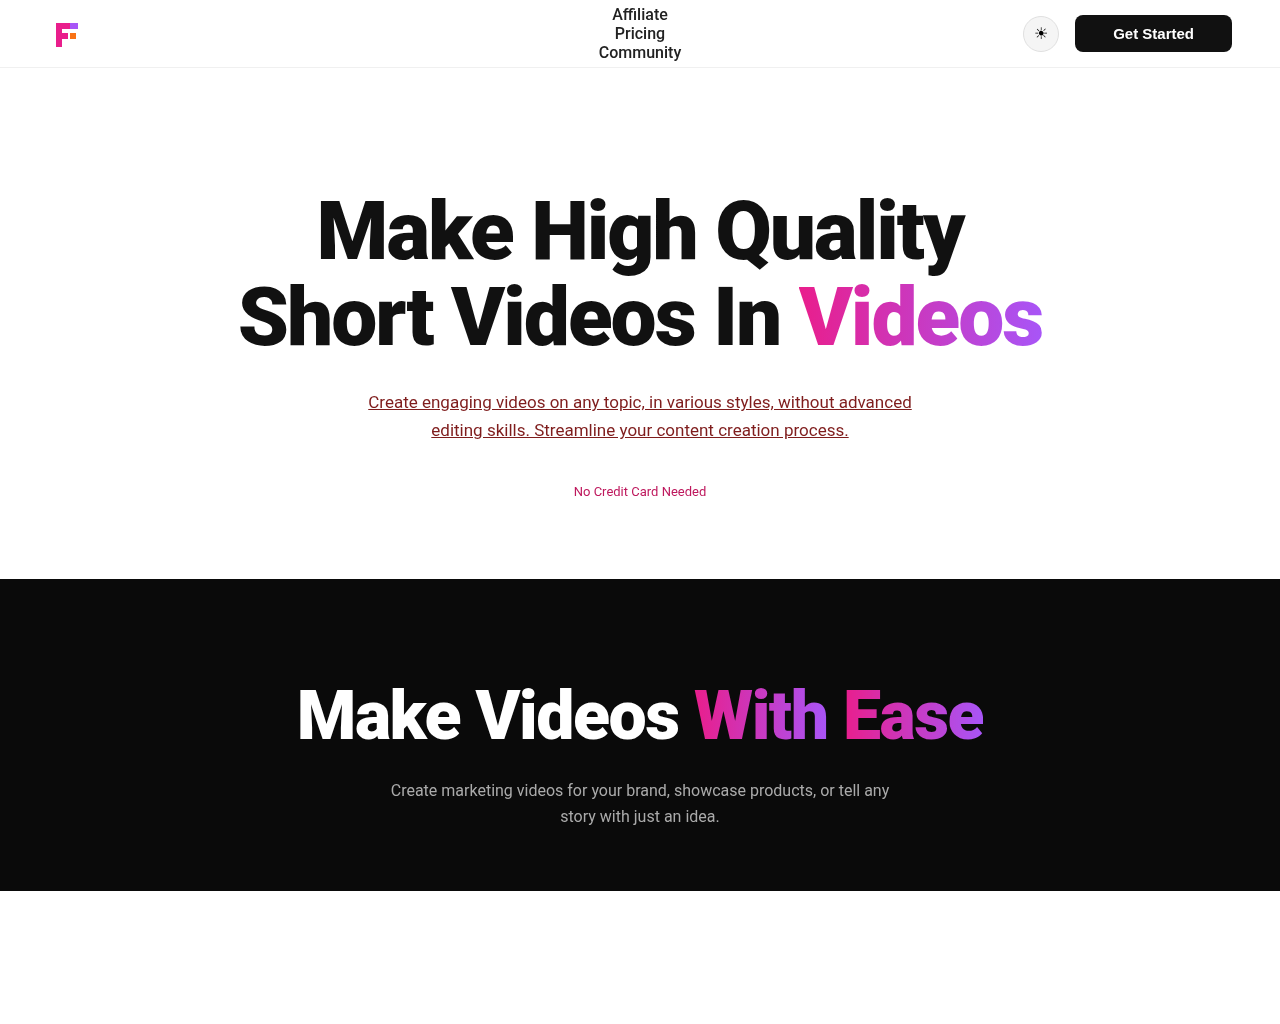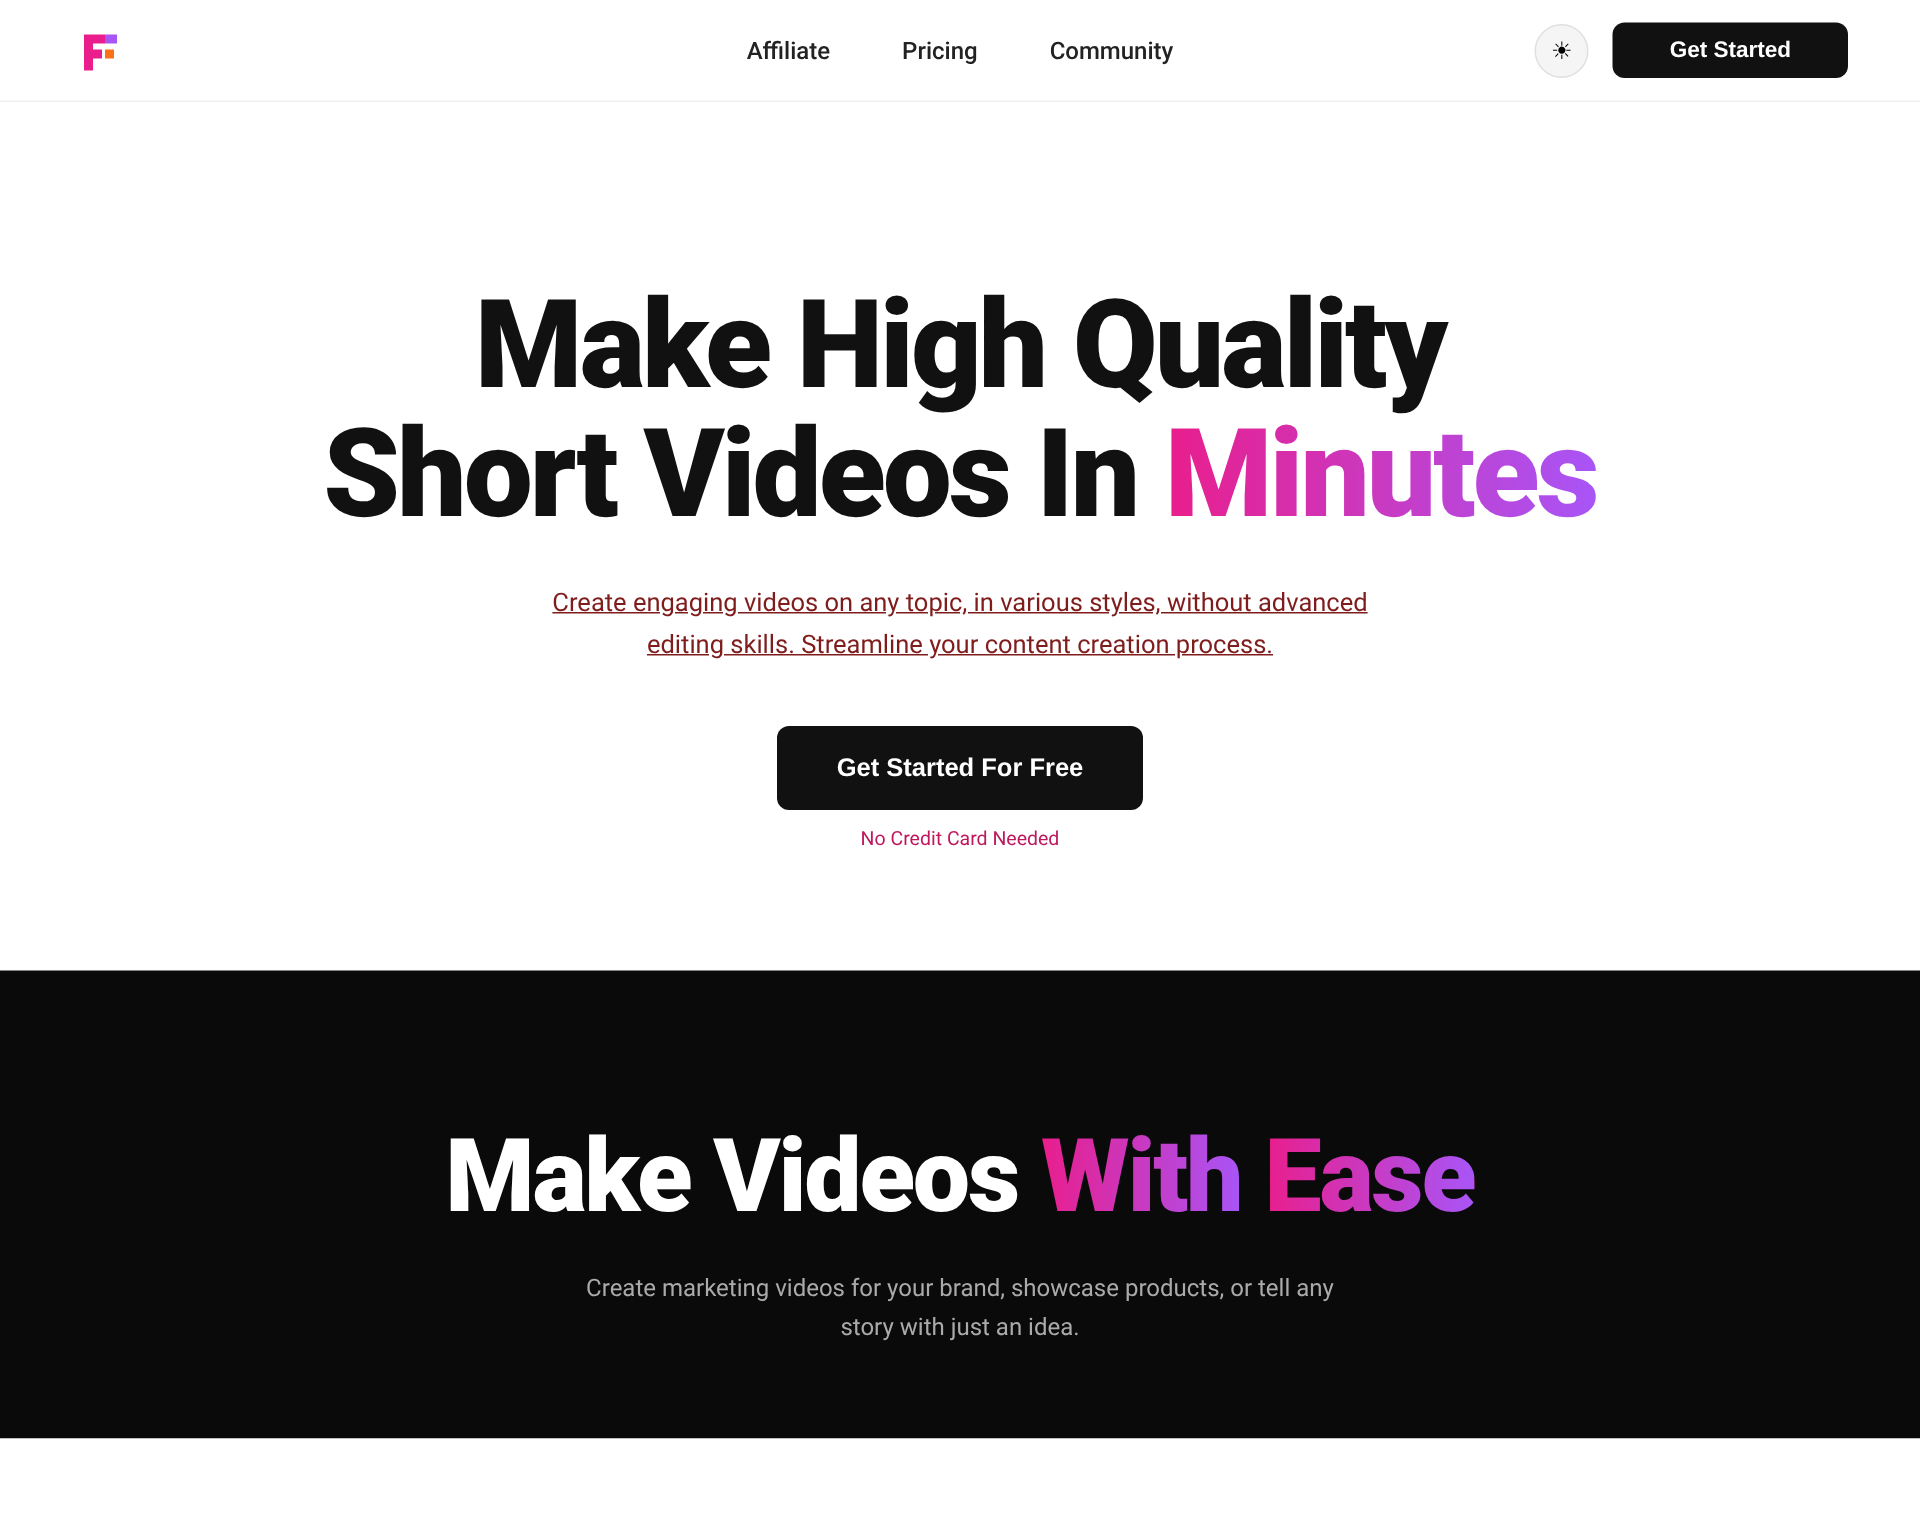--- a/index.html
+++ b/index.html
@@ -36,24 +36,24 @@
     }
 
     .logo-icon {
       width: 38px;
       height: 38px;
     }
 
     .nav-center {
       display: flex;
       align-items: center;
-      gap: 48px;
       position: absolute;
       left: 50%;
       transform: translateX(-50%);
+      flex-direction: column;
     }
 
     .nav-link {
       font-size: 16px;
       font-weight: 500;
       color: #222222;
       text-decoration: none;
       cursor: pointer;
     }
 
@@ -218,27 +218,26 @@
     <button class="theme-toggle-btn">
       <span>☀</span>
     </button>
     <button class="get-started-btn">Get Started</button>
   </div>
 </nav>
 
 <section class="hero">
   <h1 class="hero-title">
     <span>Make High Quality</span><br>
-    <span>Short Videos In </span><span class="gradient-text">Minutes</span>
+    <span>Short Videos In </span><span class="gradient-text">Videos</span>
   </h1>
 
   <p class="hero-subtitle">Create engaging videos on any topic, in various styles, without advanced editing skills. Streamline your content creation process.</p>
 
   <div class="hero-cta-group">
-    <button class="hero-cta-btn">Get Started For Free</button>
     <span class="no-credit-card">No Credit Card Needed</span>
   </div>
 </section>
 
 <section class="dark-section">
   <h2 class="dark-section-title">
     <span>Make Videos </span><span class="gradient-text">With</span><span> </span><span class="gradient-text">Ease</span>
   </h2>
   <p class="dark-section-subtitle">Create marketing videos for your brand, showcase products, or tell any story with just an idea.</p>
 </section>

